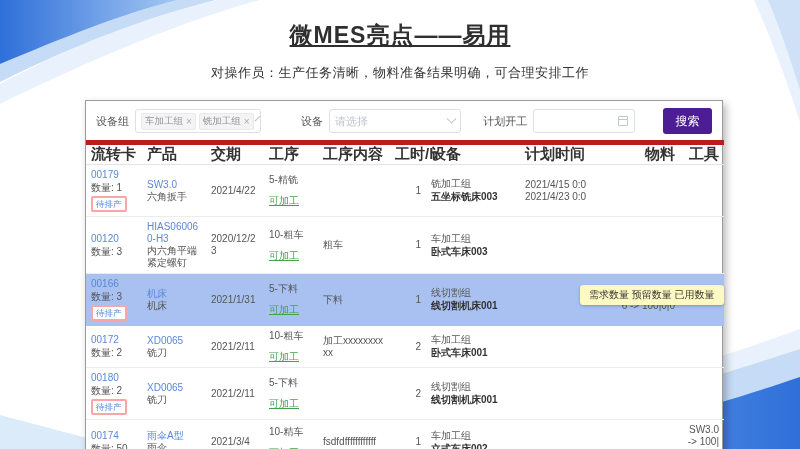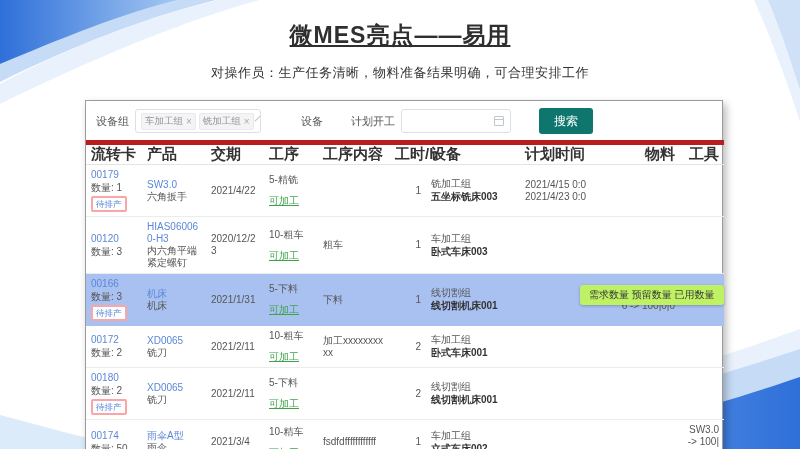--- a/index.html
+++ b/index.html
@@ -31,21 +31,21 @@
     white-space:nowrap; }
   .tag .x { margin-left:3px; color:#a8abb2; font-size:10px; cursor:pointer; }
   .chev { margin-left:auto; width:7px; height:7px; border-right:1.5px solid #c0c4cc;
     border-bottom:1.5px solid #c0c4cc; transform:rotate(45deg) translate(-2px,-2px); }
   .placeholder { font-size:11px; color:#c0c4cc; }
   .ml40 { margin-left:40px; } .ml22 { margin-left:22px; }
   .date-input { width:110px; height:24px; border:1px solid #dcdfe6; border-radius:3px;
     display:flex; align-items:center; justify-content:flex-end; padding:0 6px; cursor:text; }
   .cal { width:10px; height:10px; border:1px solid #c0c4cc; border-radius:1px; position:relative; }
   .cal::before { content:""; position:absolute; left:0; right:0; top:2px; border-top:1px solid #c0c4cc; }
-  .search-btn { margin-left:28px; width:54px; height:26px; background:#0f766e; color:#fff;
+  .search-btn { margin-left:28px; width:54px; height:26px; background:#4c1d95; color:#fff;
     border:none; border-radius:3px; font-size:12px; cursor:pointer;
     font-family:"Liberation Sans","DejaVu Sans",sans-serif; }
 
   
   table { width:100%; border-collapse:collapse; table-layout:fixed; }
   th { font-size:15px; color:#333; font-weight:bold; text-align:left;
     padding:0 5px; border-bottom:1px solid #e4e4e4; border-top:5px solid #b91c1c;
     white-space:nowrap; }
   td { font-size:10px; color:#555; padding:4px 5px; border-bottom:1px solid #ececec;
     vertical-align:middle; line-height:12px; word-break:break-all; }
@@ -53,21 +53,21 @@
   th.ctr, td.ctr { text-align:right;margin-top:45px; }
   .link { color:#5b87d7; cursor:pointer; }
   .qty { color:#555; margin-top:1px; white-space:nowrap; }
   .badge { display:inline-block; margin-top:2px; font-size:8.5px; color:#5b87d7;
     border:2px solid #fca5a5; border-radius:2px; padding:0px 3px; background:#fdfeff; }
   .state { color:#3fa349; text-decoration:underline; cursor:pointer; margin-top:9px; }
   .bold { color:#333; font-weight:bold; margin-top:1px; }
   tr.highlighted td { background:#a9c1f1; border-bottom:1px solid #a9c1f1; }
   tr { cursor:pointer; }
 
-  .tooltip { position:absolute; left:580px; top:285px; background:#bef264; color:#3a3a3a;
+  .tooltip { position:absolute; left:580px; top:285px; background:#fef9c3; color:#3a3a3a;
     font-size:10px; padding:3px 9px; border-radius:3px; white-space:nowrap;
     box-shadow:0 1px 3px rgba(0,0,0,0.25); z-index:20; }
 </style>
 </head>
 <body>
 
 <svg id="wave-tl" class="wave" width="260" height="105" viewBox="0 0 260 105">
   <defs>
     <linearGradient id="gTL" x1="0" y1="0" x2="1" y2="0">
       <stop offset="0" stop-color="#2e6fd9"></stop>
@@ -108,20 +108,24 @@
           <span>车加工组</span>
           <span class="x">×</span>
         </span>
       <span class="tag">
           <span>铣加工组</span>
           <span class="x">×</span>
         </span>
       <span class="chev"></span>
     </div>
     <span class="flabel ml40">设备</span>
+    <div class="select single">
+      <span class="placeholder">请选择</span>
+      <span class="chev"></span>
+    </div>
     <span class="flabel ml22">计划开工</span>
     <div class="date-input">
       <span class="cal"></span>
     </div>
     <button class="search-btn">搜索</button>
   </div>
 
   <table>
     <colgroup>
       <col style="width:56px">

